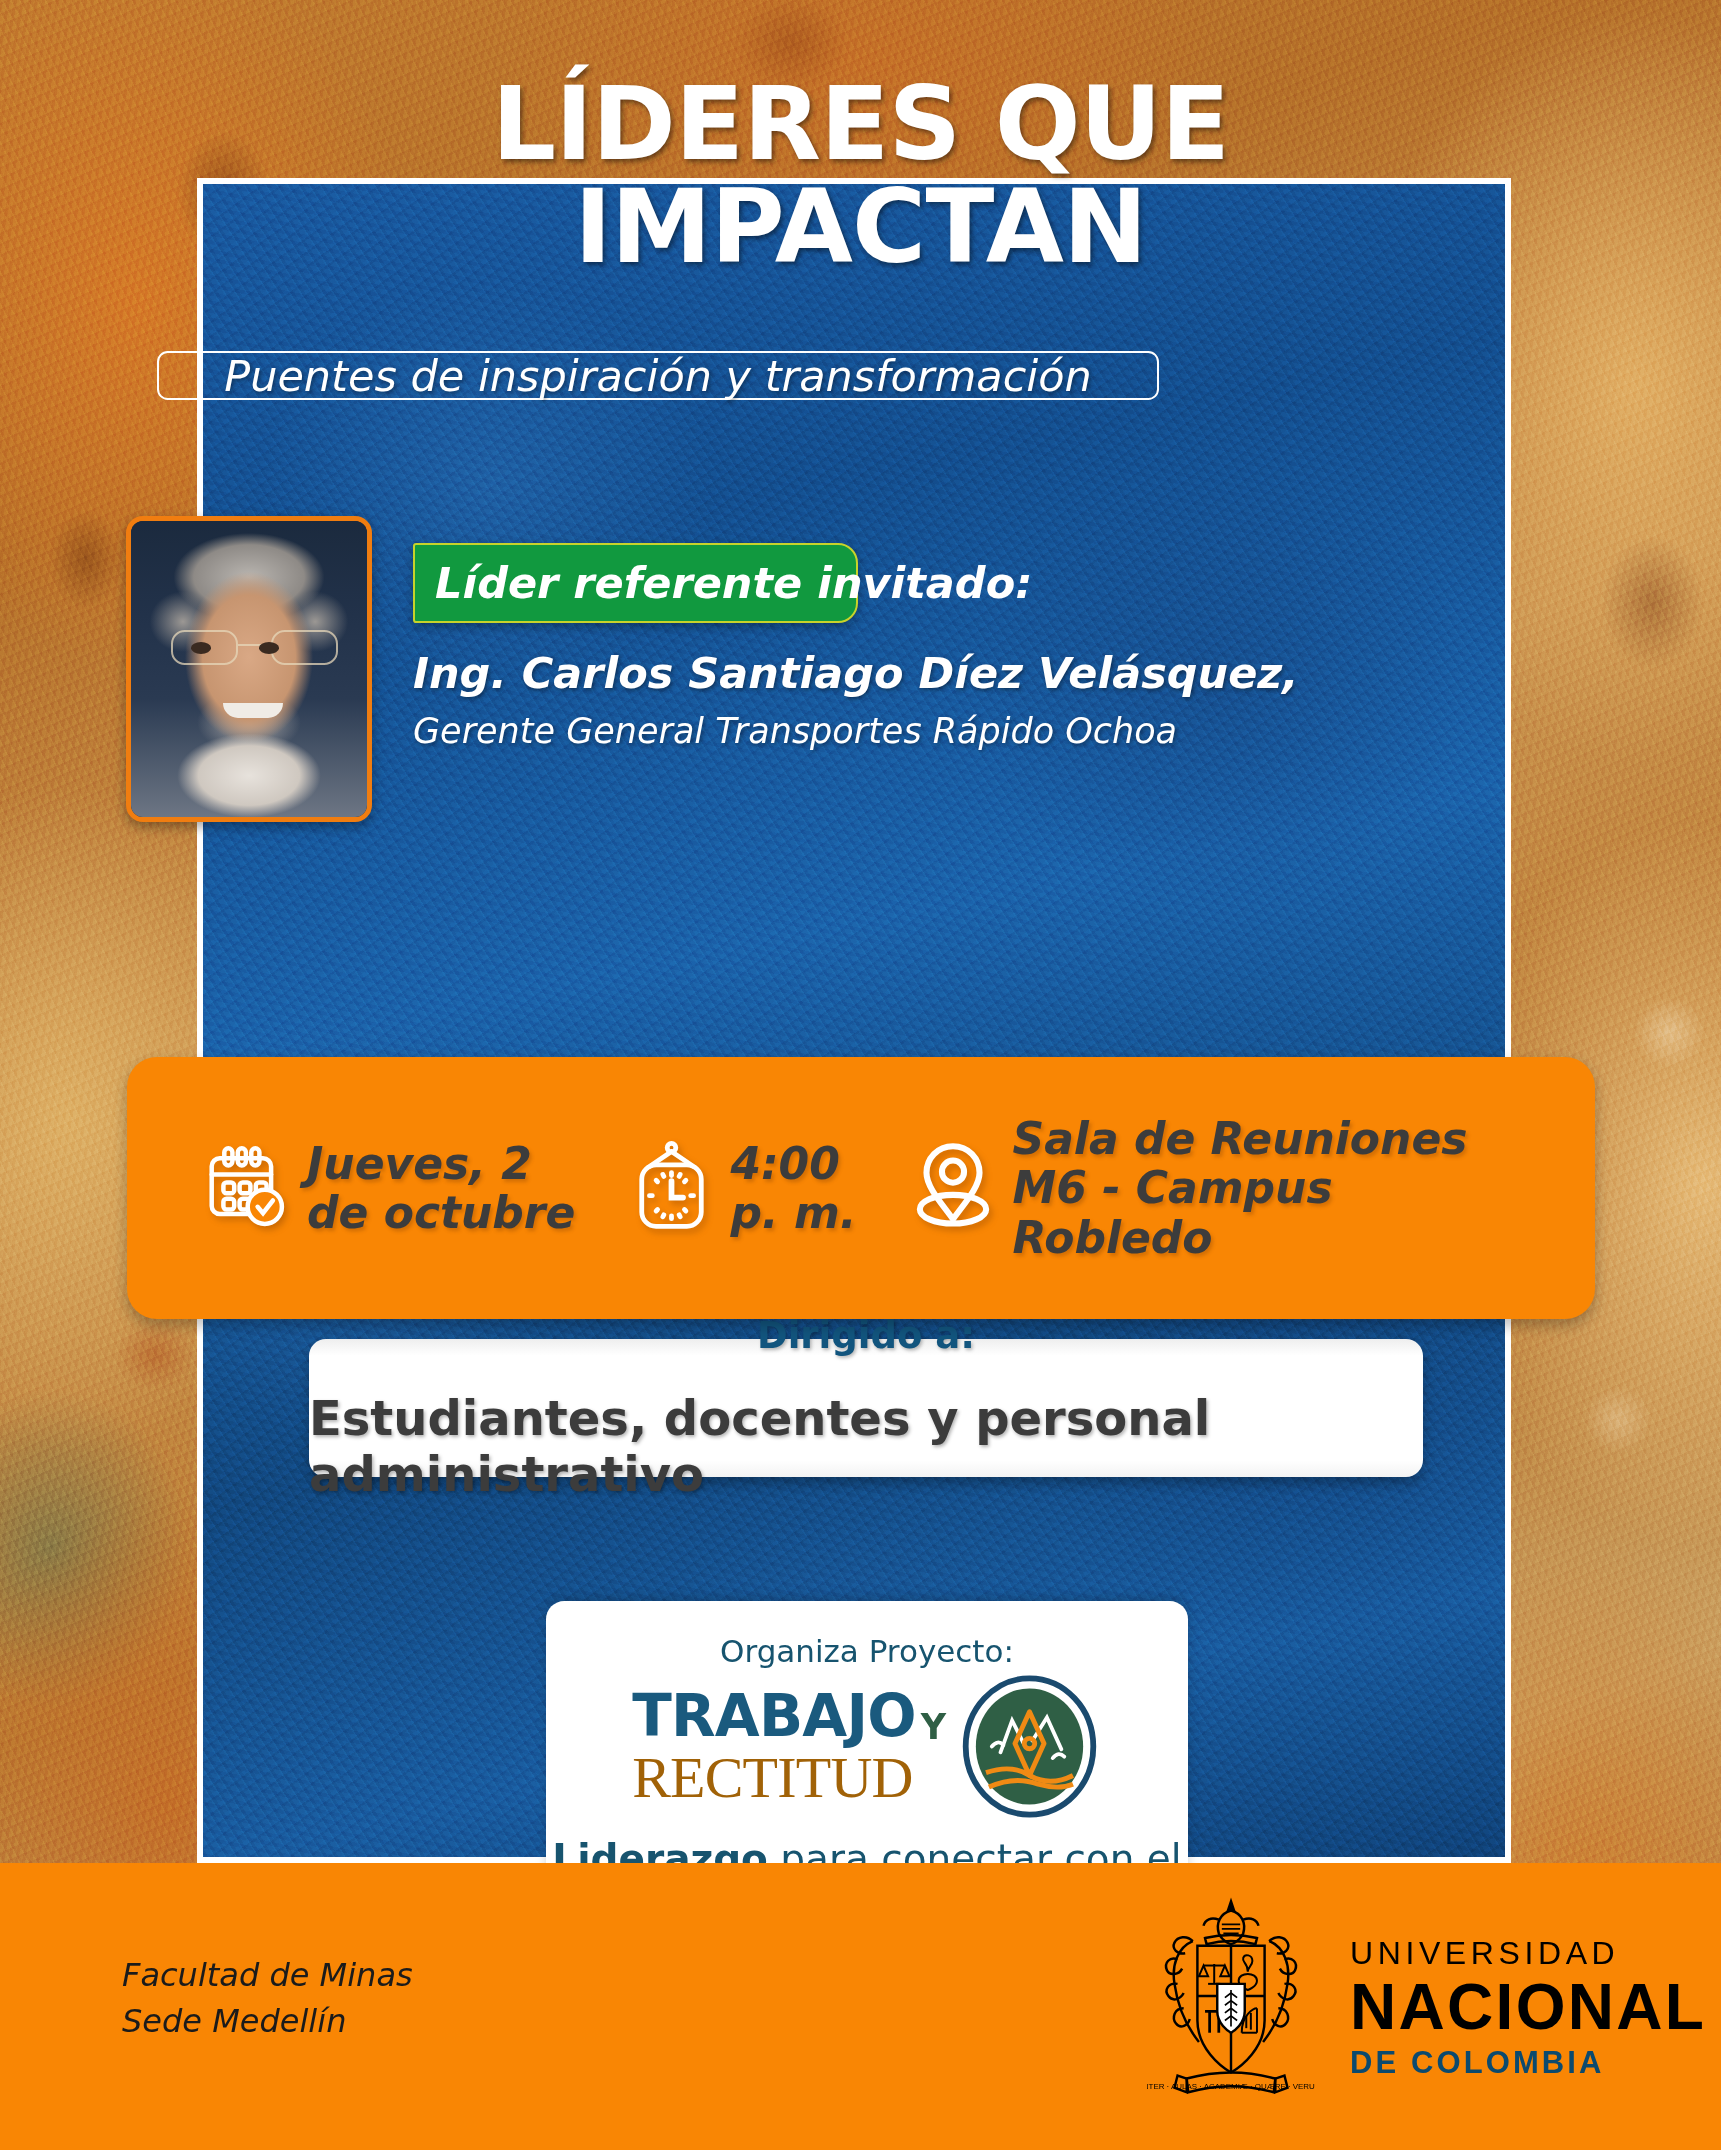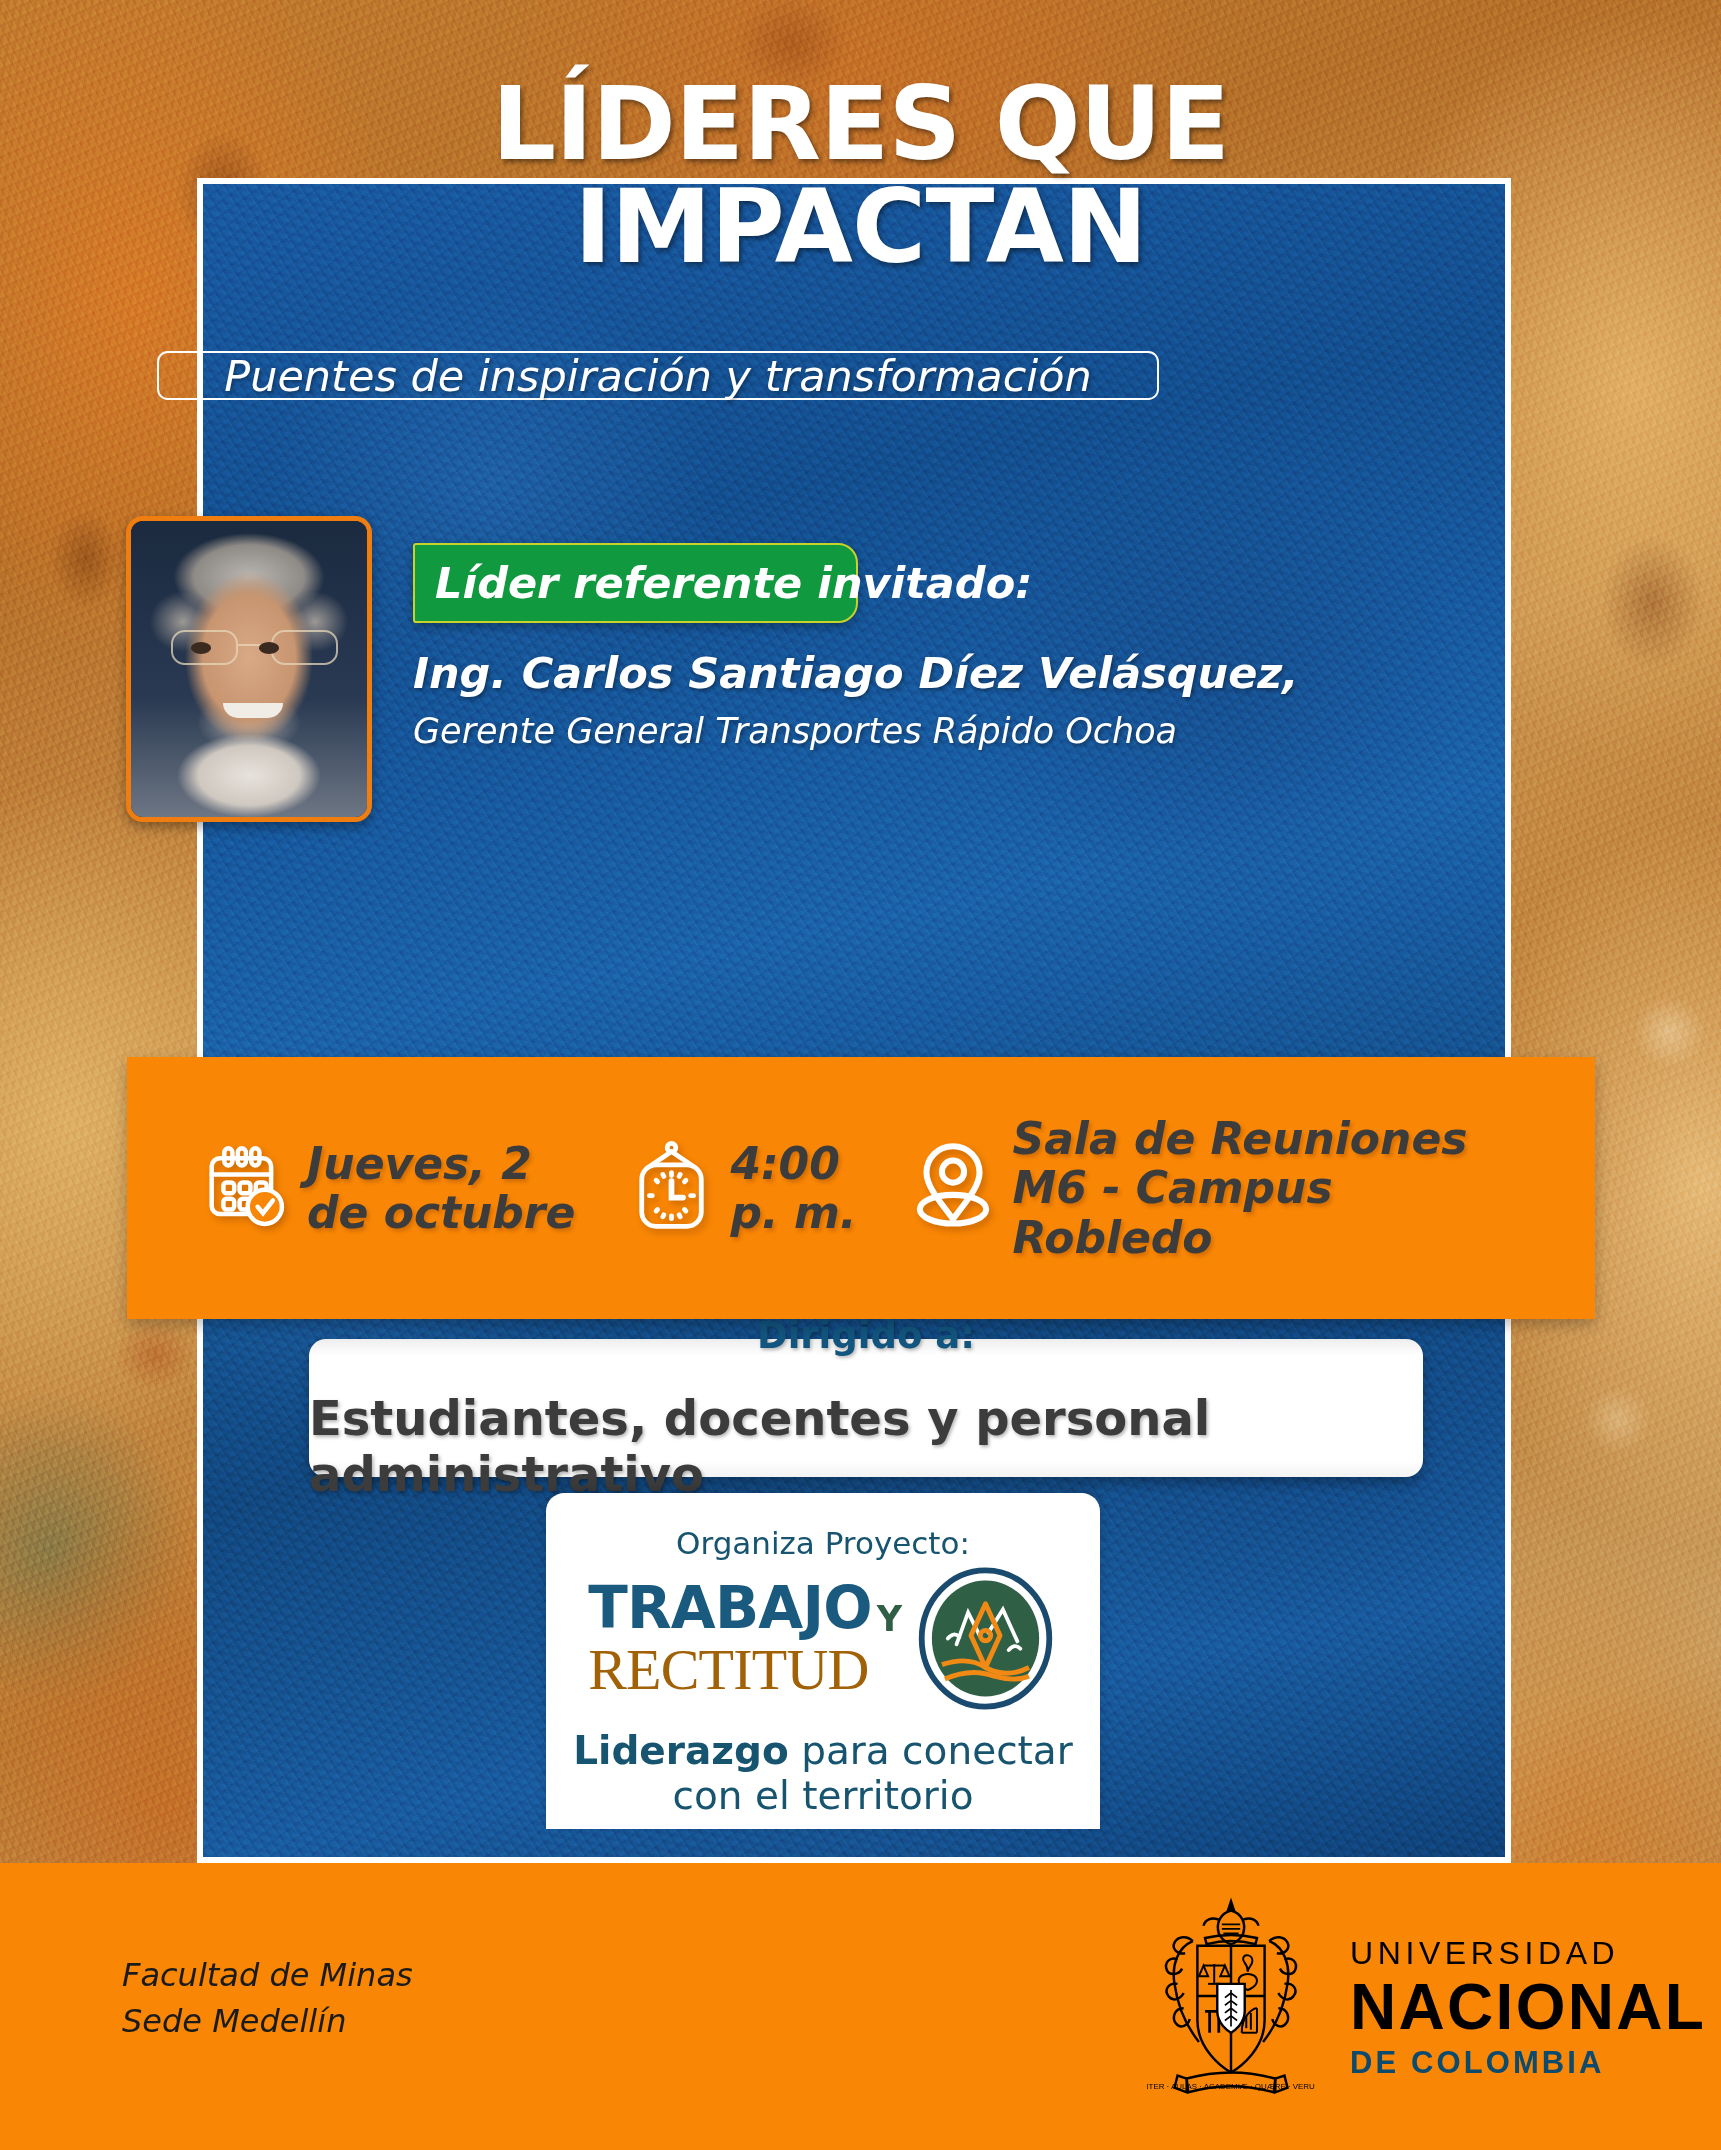--- a/index.html
+++ b/index.html
@@ -174,20 +174,21 @@
     text-shadow:1.5px 2.3px 4.6px rgba(0,0,0,.4);
   }
 
   
   #info-bar {
     position:absolute; z-index:5;
     left:127px; top:1057px; width:1468px; height:262px;
     background:#f98604;
     display:flex; align-items:center;
     box-shadow:0 6.1px 13.8px rgba(0,0,0,.25);
+    border-radius:30px;
   }
   .info-item { display:flex; align-items:center; }
   .info-icon { flex:0 0 auto; margin-right:17px; filter:drop-shadow(3.8px 4.6px 3.1px rgba(120,55,0,.35)); }
   .info-text {
     font-family:"DejaVu Sans", sans-serif;
     font-weight:bold; font-style:italic;
     color:#3c3c3c; line-height:1.12;
     text-shadow:2.3px 3.1px 3.8px rgba(120,55,0,.28);
   }
   #info-date  { margin-left:73px; }
@@ -215,21 +216,21 @@
   #audience-value {
     font-family:"DejaVu Sans", sans-serif;
     font-weight:bold; font-size:48px; color:#3c3c3c;
     margin-top:4.6px;
     text-shadow:1.5px 2.3px 3.8px rgba(0,0,0,.3);
   }
 
   
   #organizer-card {
     position:absolute; z-index:4;
-    left:546px; top:1493px; width:554px; height:336px;
+    left:546px; top:1601px; width:642px; height:336px;
     background:#ffffff;
     border-radius:18.3px 18.3px 0 0;
     box-shadow:0 -3.1px 10.7px rgba(0,0,0,.18);
     overflow:hidden;
   }
   #organizer-label {
     font-family:"DejaVu Sans", sans-serif;
     font-size:31px; color:#17546f;
     text-align:center; margin-top:32px;
   }

